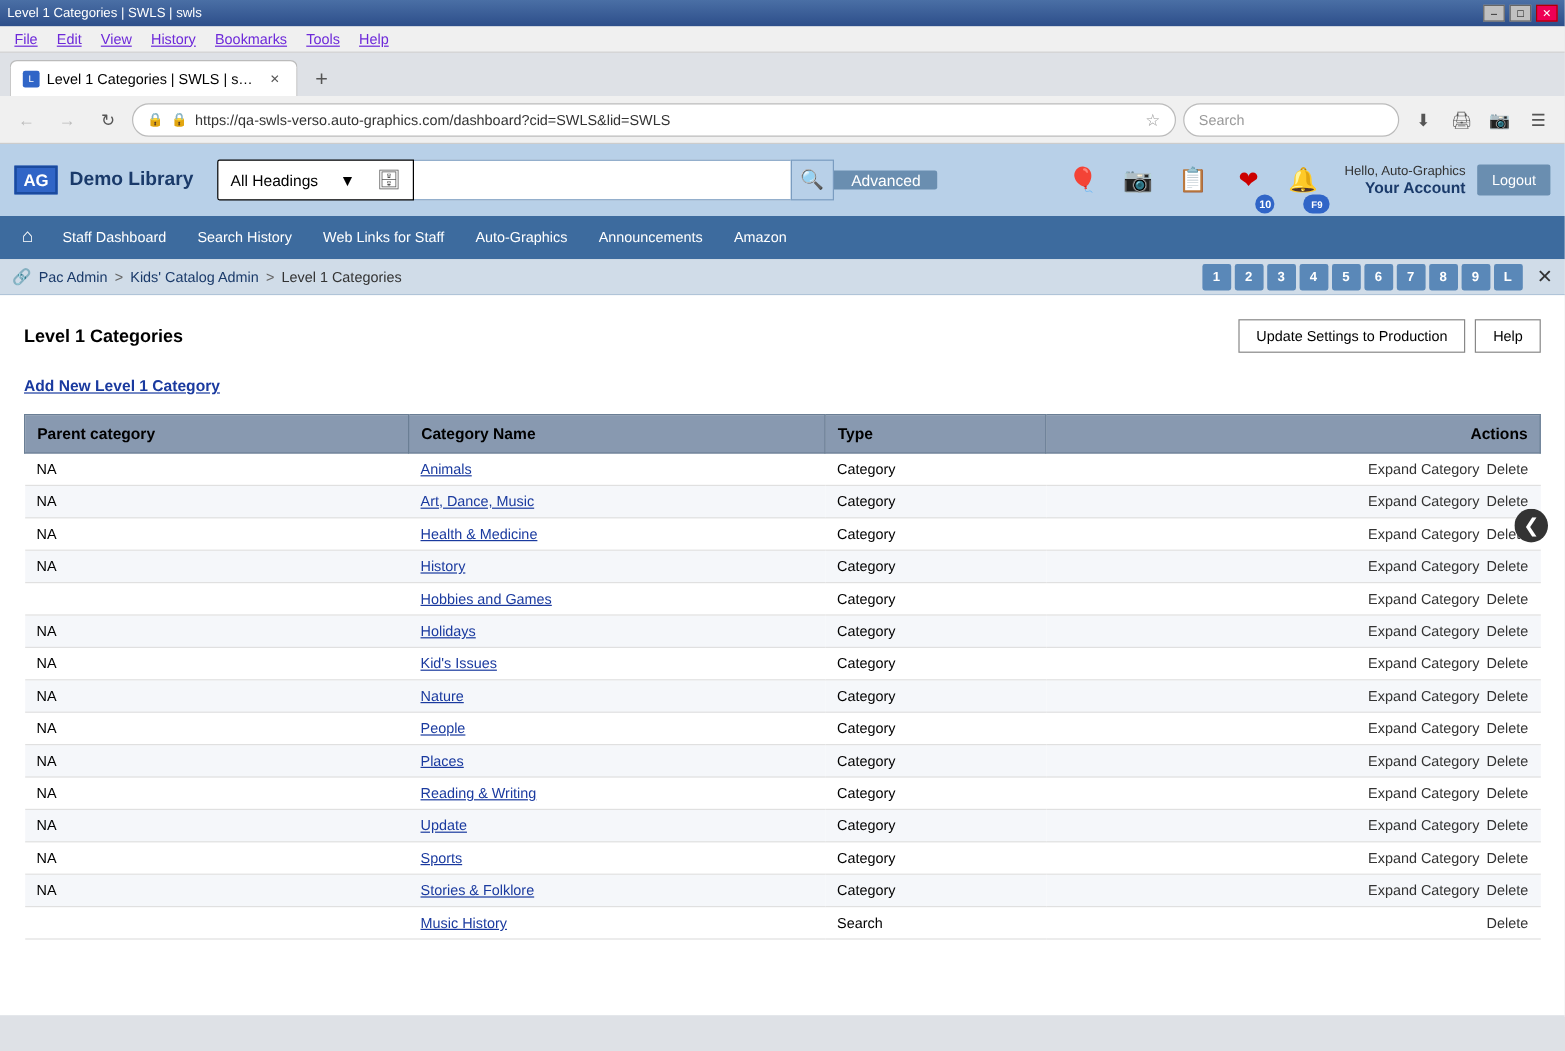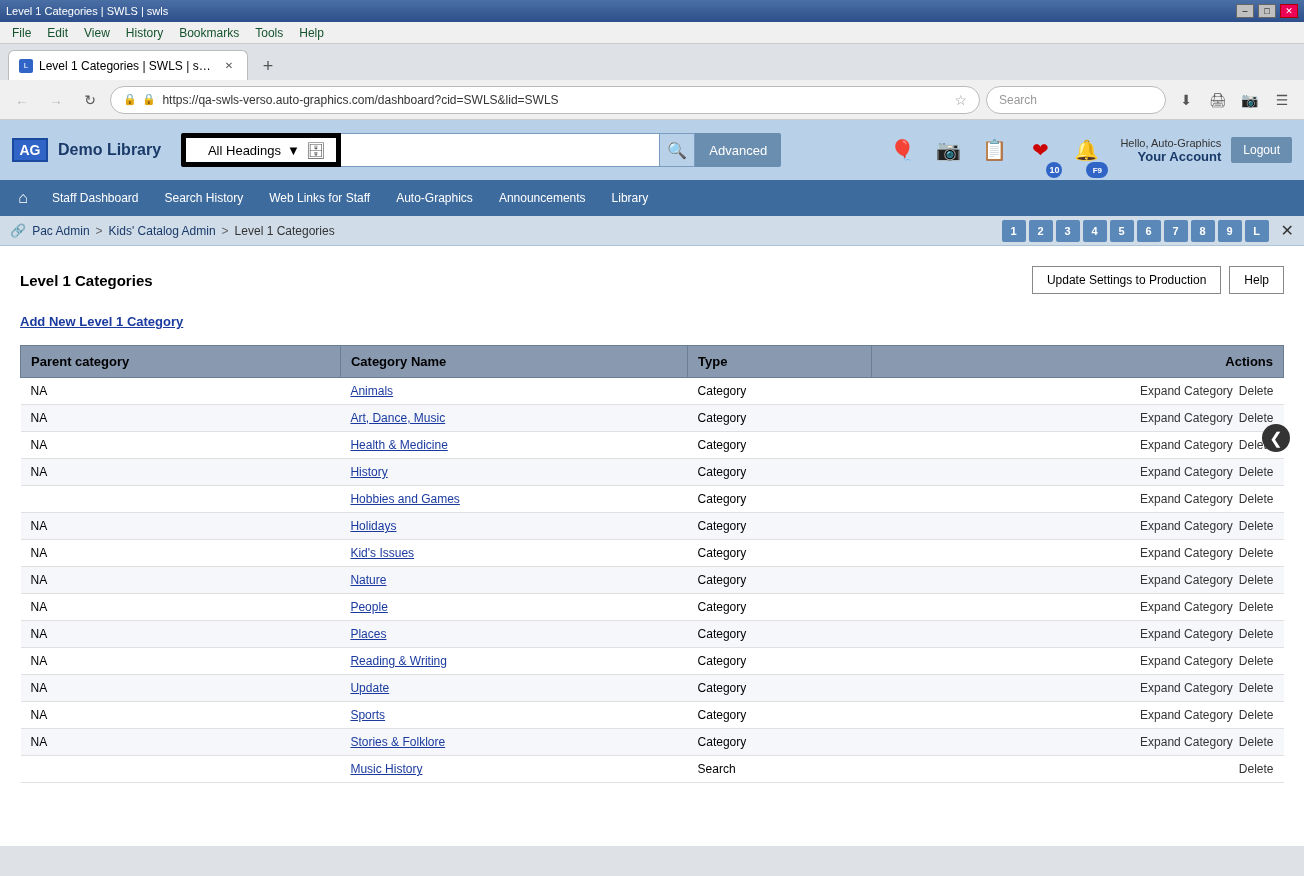--- a/index.html
+++ b/index.html
@@ -10,21 +10,21 @@
     .title-bar { background: linear-gradient(to bottom, #4a6fa5, #2d4e8a); height: 22px; display: flex; align-items: center; justify-content: space-between; padding: 0 6px; }
     .title-bar-title { color: white; font-size: 11px; }
     .title-bar-controls { display: flex; gap: 4px; }
     .tb-btn { width: 18px; height: 14px; border: 1px solid #666; display: flex; align-items: center; justify-content: center; font-size: 9px; cursor: pointer; }
     .tb-btn.minimize { background: #c0c0c0; }
     .tb-btn.maximize { background: #c0c0c0; }
     .tb-btn.close { background: #e05; color: white; border-color: #a00; }
 
     
     .menu-bar { background: #f0f0f0; height: 22px; display: flex; align-items: center; padding: 0 4px; border-bottom: 1px solid #ccc; }
-    .menu-item { padding: 2px 8px; font-size: 12px; cursor: pointer; color: #14532d; }
+    .menu-item { padding: 2px 8px; font-size: 12px; cursor: pointer; color: #6d28d9; text-decoration: underline; }
 
     
     .tab-bar { background: #dee1e6; height: 36px; display: flex; align-items: flex-end; padding: 0 8px; gap: 2px; }
     .browser-tab { background: white; height: 30px; display: flex; align-items: center; padding: 0 10px; gap: 6px; border-radius: 6px 6px 0 0; font-size: 12px; border: 1px solid #bbb; border-bottom: none; min-width: 200px; max-width: 240px; }
     .tab-favicon { width: 14px; height: 14px; background: #3065c7; border-radius: 2px; display: flex; align-items: center; justify-content: center; color: white; font-size: 8px; flex-shrink: 0; }
     .tab-title { flex: 1; overflow: hidden; text-overflow: ellipsis; white-space: nowrap; font-size: 12px; }
     .tab-close { width: 16px; height: 16px; border-radius: 50%; display: flex; align-items: center; justify-content: center; font-size: 10px; cursor: pointer; color: #555; }
     .tab-new { width: 28px; height: 28px; display: flex; align-items: center; justify-content: center; font-size: 18px; cursor: pointer; color: #555; margin-left: 4px; }
 
     
@@ -38,25 +38,25 @@
     .search-input-wrap { background: white; border: 1px solid #bbb; border-radius: 16px; height: 28px; display: flex; align-items: center; padding: 0 12px; gap: 6px; width: 180px; }
     .search-text { font-size: 12px; color: #999; }
     .toolbar-icons { display: flex; gap: 4px; }
     .toolbar-icon-btn { width: 28px; height: 28px; border-radius: 50%; display: flex; align-items: center; justify-content: center; font-size: 14px; cursor: pointer; color: #555; border: none; background: none; }
 
     
     .app-header { background: #b8d0e8; height: 60px; display: flex; align-items: center; padding: 0 12px; gap: 10px; }
     .library-logo { width: 36px; height: 24px; background: #3065c7; display: flex; align-items: center; justify-content: center; color: white; font-weight: bold; font-size: 14px; border: 2px solid #1a4a9f; }
     .library-name { font-size: 16px; font-weight: bold; color: #1a3a6a; margin-right: 10px; }
     .search-bar-wrap { display: flex; align-items: center; flex: 1; max-width: 600px; }
-    .heading-select { background: white; border: 5px solid #000000; height: 34px; display: flex; align-items: center; padding: 0 10px; gap: 6px; cursor: pointer; min-width: 160px; border-radius: 2px 0 0 2px; font-size: 13px; justify-content: flex-end; }
+    .heading-select { background: white; border: 1px solid #000000; height: 34px; display: flex; align-items: center; padding: 0 10px; gap: 18px; cursor: pointer; min-width: 160px; border-radius: 2px 0 0 2px; font-size: 13px; }
     .db-icon { font-size: 16px; color: #555; }
     .search-field { flex: 1; height: 34px; border: 1px solid #7a9cc0; border-left: none; border-right: none; padding: 0 8px; font-size: 13px; }
     .search-go-btn { background: #b8d0e8; border: 1px solid #7a9cc0; height: 34px; width: 36px; display: flex; align-items: center; justify-content: center; cursor: pointer; font-size: 16px; color: #333; }
-    .advanced-btn { background: #6a8eb0; color: white; border: none; height: 34px; padding: 0 14px; cursor: pointer; font-size: 13px; border-radius: 0 2px 2px 0; }
+    .advanced-btn { background: #6a8eb0; color: white; border: none; height: 16px; padding: 0 14px; cursor: pointer; font-size: 13px; border-radius: 0 2px 2px 0; }
     .header-icons { display: flex; align-items: center; gap: 10px; margin-left: auto; }
     .header-icon-item { display: flex; flex-direction: column; align-items: center; cursor: pointer; position: relative; }
     .header-icon-circle { width: 36px; height: 36px; border-radius: 50%; display: flex; align-items: center; justify-content: center; font-size: 20px; }
     .badge { position: absolute; top: -2px; right: -4px; background: #3065c7; color: white; border-radius: 50%; width: 16px; height: 16px; font-size: 9px; display: flex; align-items: center; justify-content: center; font-weight: bold; margin-top: 32px; }
     .user-info { text-align: right; font-size: 11px; color: #333; margin-left: 6px; }
     .user-info .greeting { font-size: 11px; }
     .user-info .account { font-size: 13px; font-weight: bold; color: #1a3a6a; cursor: pointer; }
     .logout-btn { background: #6a8eb0; color: white; border: none; padding: 6px 12px; cursor: pointer; font-size: 12px; border-radius: 2px; }
 
     
@@ -197,21 +197,21 @@
     </div>
   </div>
 
   <div class="nav-bar">
     <span class="nav-home">⌂</span>
     <a class="nav-link">Staff Dashboard</a>
     <a class="nav-link">Search History</a>
     <a class="nav-link">Web Links for Staff</a>
     <a class="nav-link">Auto-Graphics</a>
     <a class="nav-link">Announcements</a>
-    <a class="nav-link">Library</a>
+    <a class="nav-link">Amazon</a>
   </div>
 
   <div class="breadcrumb-bar">
     <span class="breadcrumb-icon">🔗</span>
     <a class="breadcrumb-link">Pac Admin</a>
     <span class="breadcrumb-sep">&gt;</span>
     <a class="breadcrumb-link">Kids' Catalog Admin</a>
     <span class="breadcrumb-sep">&gt;</span>
     <span class="breadcrumb-text">Level 1 Categories</span>
     <div class="letter-nav">

